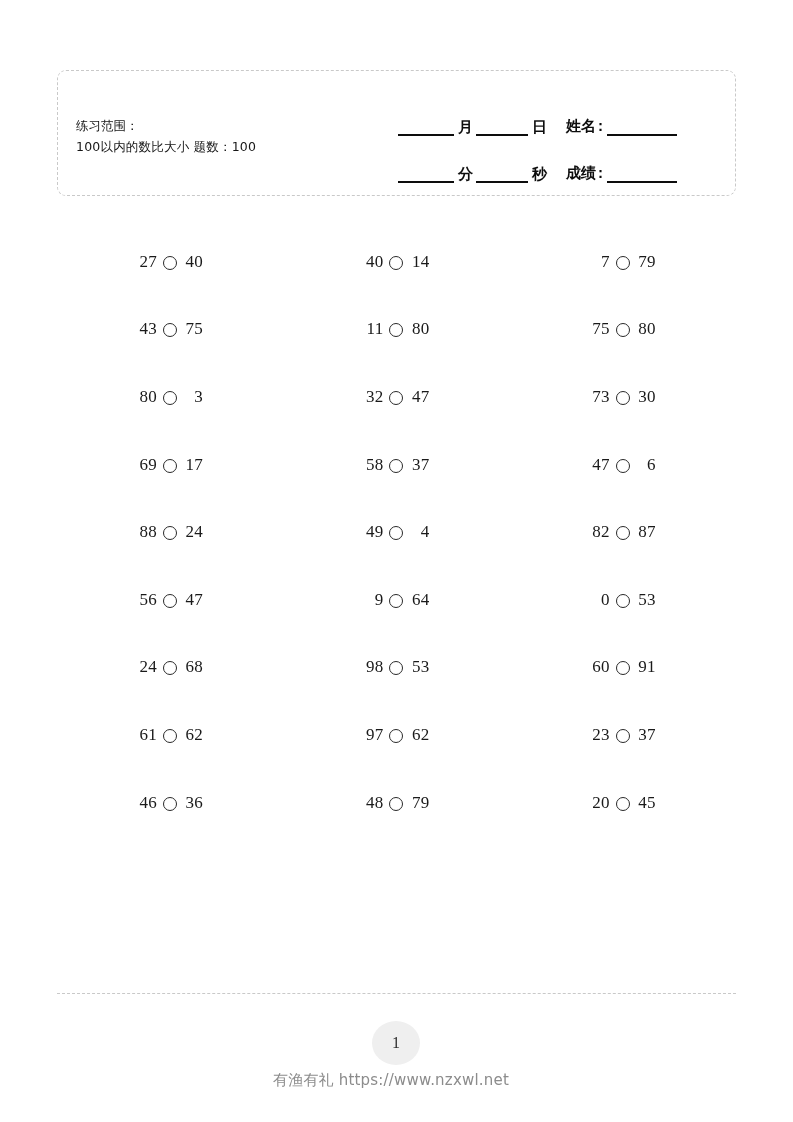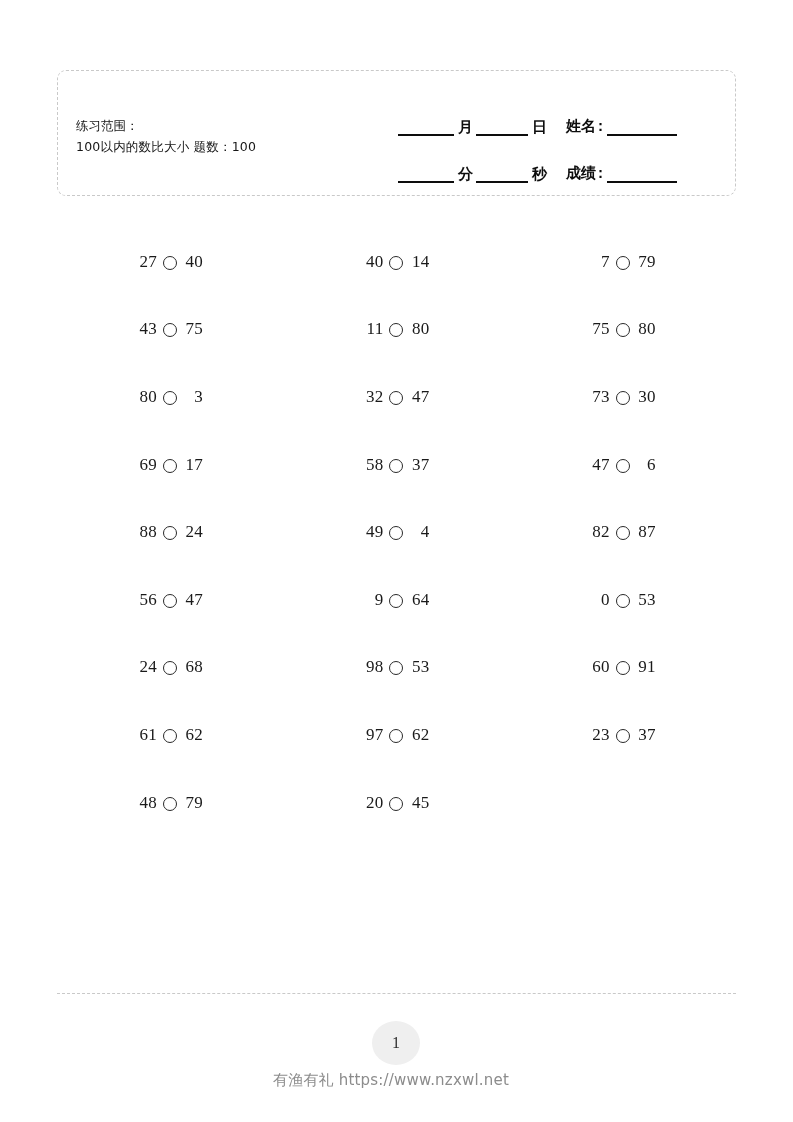--- a/index.html
+++ b/index.html
@@ -299,20 +299,25 @@
       <span class="operand">97</span>
       <span class="op-circle"></span>
       <span class="operand">62</span>
     </div>
     <div class="problem">
       <span class="operand">23</span>
       <span class="op-circle"></span>
       <span class="operand">37</span>
     </div>
     <div class="problem">
+      <span class="operand">46</span>
+      <span class="op-circle"></span>
+      <span class="operand">36</span>
+    </div>
+    <div class="problem">
       <span class="operand">48</span>
       <span class="op-circle"></span>
       <span class="operand">79</span>
     </div>
     <div class="problem">
       <span class="operand">20</span>
       <span class="op-circle"></span>
       <span class="operand">45</span>
     </div>
   </div>

